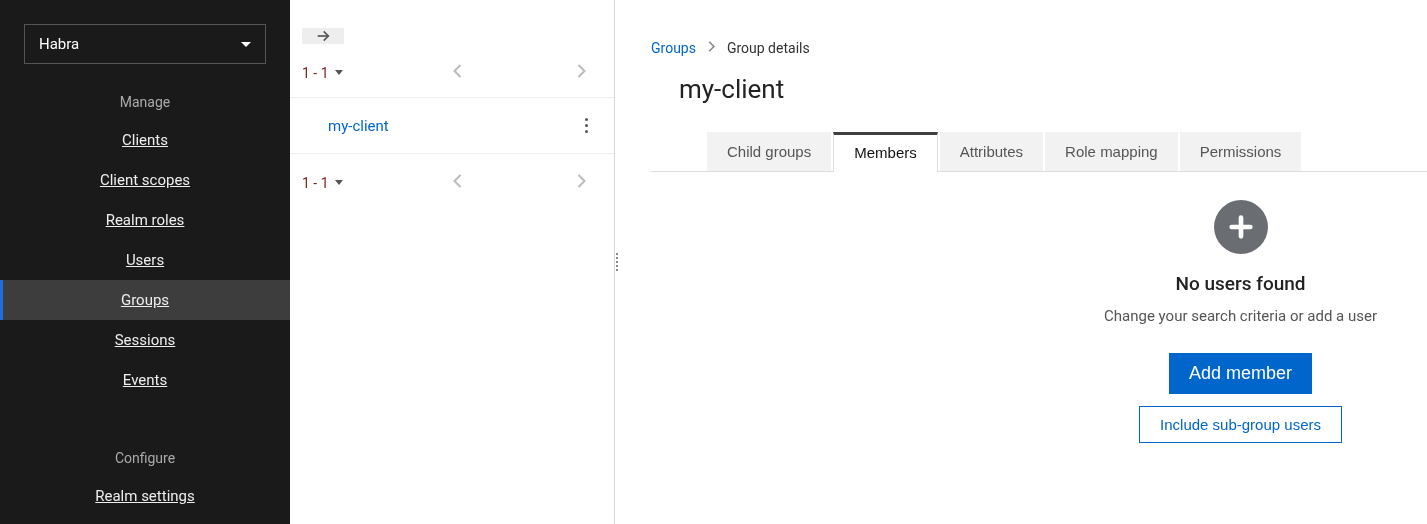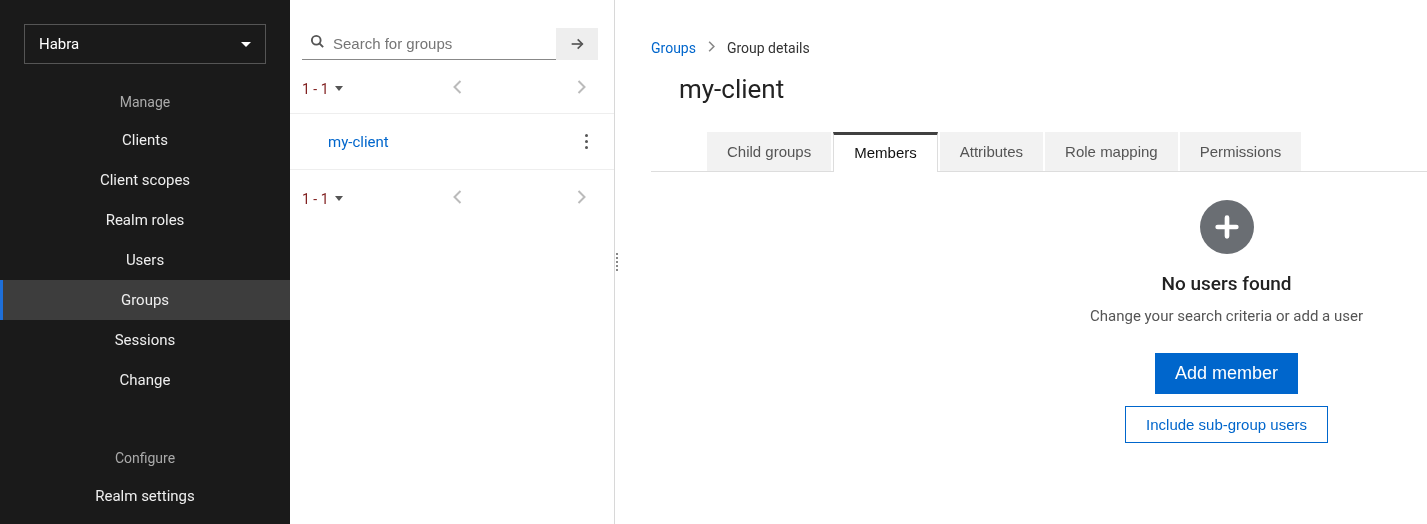--- a/index.html
+++ b/index.html
@@ -4,21 +4,21 @@
   <style>
     * { box-sizing: border-box; margin: 0; padding: 0; }
     body { font-family: -apple-system, BlinkMacSystemFont, "Segoe UI", Roboto, Helvetica, Arial, sans-serif; display: flex; height: 524px; width: 1427px; overflow: hidden; background: #fff; }
     
     
     .sidebar { width: 290px; background: #1a1a1a; color: #fff; display: flex; flex-direction: column; flex-shrink: 0; text-align: center; }
     .realm-selector { margin: 24px 24px 16px 24px; border: 1px solid #555; padding: 10px 14px; display: flex; justify-content: space-between; align-items: center; cursor: pointer; }
     .realm-selector span { font-size: 15px; }
     .caret-down { width: 0; height: 0; border-left: 5px solid transparent; border-right: 5px solid transparent; border-top: 5px solid #fff; }
     .nav-section-title { color: #aaa; font-size: 14px; padding: 14px 24px 10px 24px; }
-    .nav-item { padding: 11px 24px; font-size: 15px; cursor: pointer; color: #eee; }
+    .nav-item { padding: 11px 24px; font-size: 15px; cursor: pointer; color: #eee; text-decoration: underline; }
     .nav-item.active { background: #3d3d3d; border-left: 3px solid #1e6fd9; padding-left: 21px; }
     .nav-spacer { height: 36px; }
     
     
     .middle-panel { width: 325px; border-right: 1px solid #d8d8d8; display: flex; flex-direction: column; position: relative; padding-top: 28px; flex-shrink: 0; }
     .search-row { display: flex; padding: 0 16px 0 12px; gap: 0; }
     .search-box { flex: 1; display: flex; align-items: center; border-bottom: 1px solid #888; padding: 6px 8px; }
     .search-icon { color: #555; margin-right: 8px; }
     .search-input { border: none; outline: none; font-size: 15px; color: #555; width: 100%; background: transparent; }
     .search-submit { width: 42px; background: #eee; border: none; display: flex; align-items: center; justify-content: center; cursor: pointer; color: #555; }
@@ -40,21 +40,21 @@
     .breadcrumb-link { color: #0066cc; cursor: pointer; }
     .breadcrumb-sep { color: #888; font-size: 11px; }
     .breadcrumb-current { color: #333; }
     .page-title { font-size: 26px; font-weight: 400; color: #222; margin-left: 28px; margin-bottom: 28px; }
     .tabs { display: flex; border-bottom: 1px solid #ddd; margin-left: 0; }
     .tabs-lead { width: 56px; }
     .tab { padding: 11px 20px; font-size: 15px; color: #555; cursor: pointer; background: #f2f2f2; border: none; text-align: right; }
     .tab + .tab { margin-left: 2px; }
     .tab.active { background: #fff; color: #111; border-top: 3px solid #404040; padding-top: 8px; border-left: 1px solid #ddd; border-right: 1px solid #ddd; margin-bottom: -1px; }
     
-    .empty-state { position: absolute; right: 64px; top: 200px; display: flex; flex-direction: column; align-items: center; text-align: center; }
+    .empty-state { position: absolute; right: 50px; top: 200px; display: flex; flex-direction: column; align-items: center; text-align: center; }
     .empty-icon { width: 54px; height: 54px; background: #6a6e73; border-radius: 50%; display: flex; align-items: center; justify-content: center; margin-bottom: 18px; }
     .empty-icon svg { fill: #fff; }
     .empty-title { font-size: 19px; font-weight: 500; color: #222; margin-bottom: 12px; }
     .empty-desc { font-size: 15px; color: #555; margin-bottom: 28px; }
     .btn-primary { background: #0066cc; color: #fff; border: none; padding: 10px 20px; font-size: 18px; cursor: pointer; margin-bottom: 12px; }
     .btn-secondary { background: #fff; color: #0066cc; border: 1px solid #0066cc; padding: 9px 20px; font-size: 15px; cursor: pointer; }
   </style>
 </head>
 <body>
 
@@ -63,37 +63,28 @@
     <span>Habra</span>
     <span class="caret-down"></span>
   </div>
   <div class="nav-section-title">Manage</div>
   <div class="nav-item">Clients</div>
   <div class="nav-item">Client scopes</div>
   <div class="nav-item">Realm roles</div>
   <div class="nav-item">Users</div>
   <div class="nav-item active">Groups</div>
   <div class="nav-item">Sessions</div>
-  <div class="nav-item">Change</div>
+  <div class="nav-item">Events</div>
   <div class="nav-spacer"></div>
   <div class="nav-section-title">Configure</div>
   <div class="nav-item">Realm settings</div>
 </nav>
 
 <div class="middle-panel">
   <div class="search-row">
-    <div class="search-box">
-      <span class="search-icon">
-        <svg width="15" height="15" viewBox="0 0 24 24" fill="none" stroke="currentColor" stroke-width="3">
-            <circle cx="10" cy="10" r="7"></circle>
-            <line x1="21" y1="21" x2="15" y2="15"></line>
-          </svg>
-      </span>
-      <input class="search-input" placeholder="Search for groups" style="">
-    </div>
     <button class="search-submit">
       <svg width="16" height="16" viewBox="0 0 24 24" fill="none" stroke="currentColor" stroke-width="2.5">
           <line x1="4" y1="12" x2="20" y2="12"></line>
           <polyline points="13 5 20 12 13 19"></polyline>
         </svg>
 
     </button>
   </div>
 
   <div class="pager">

